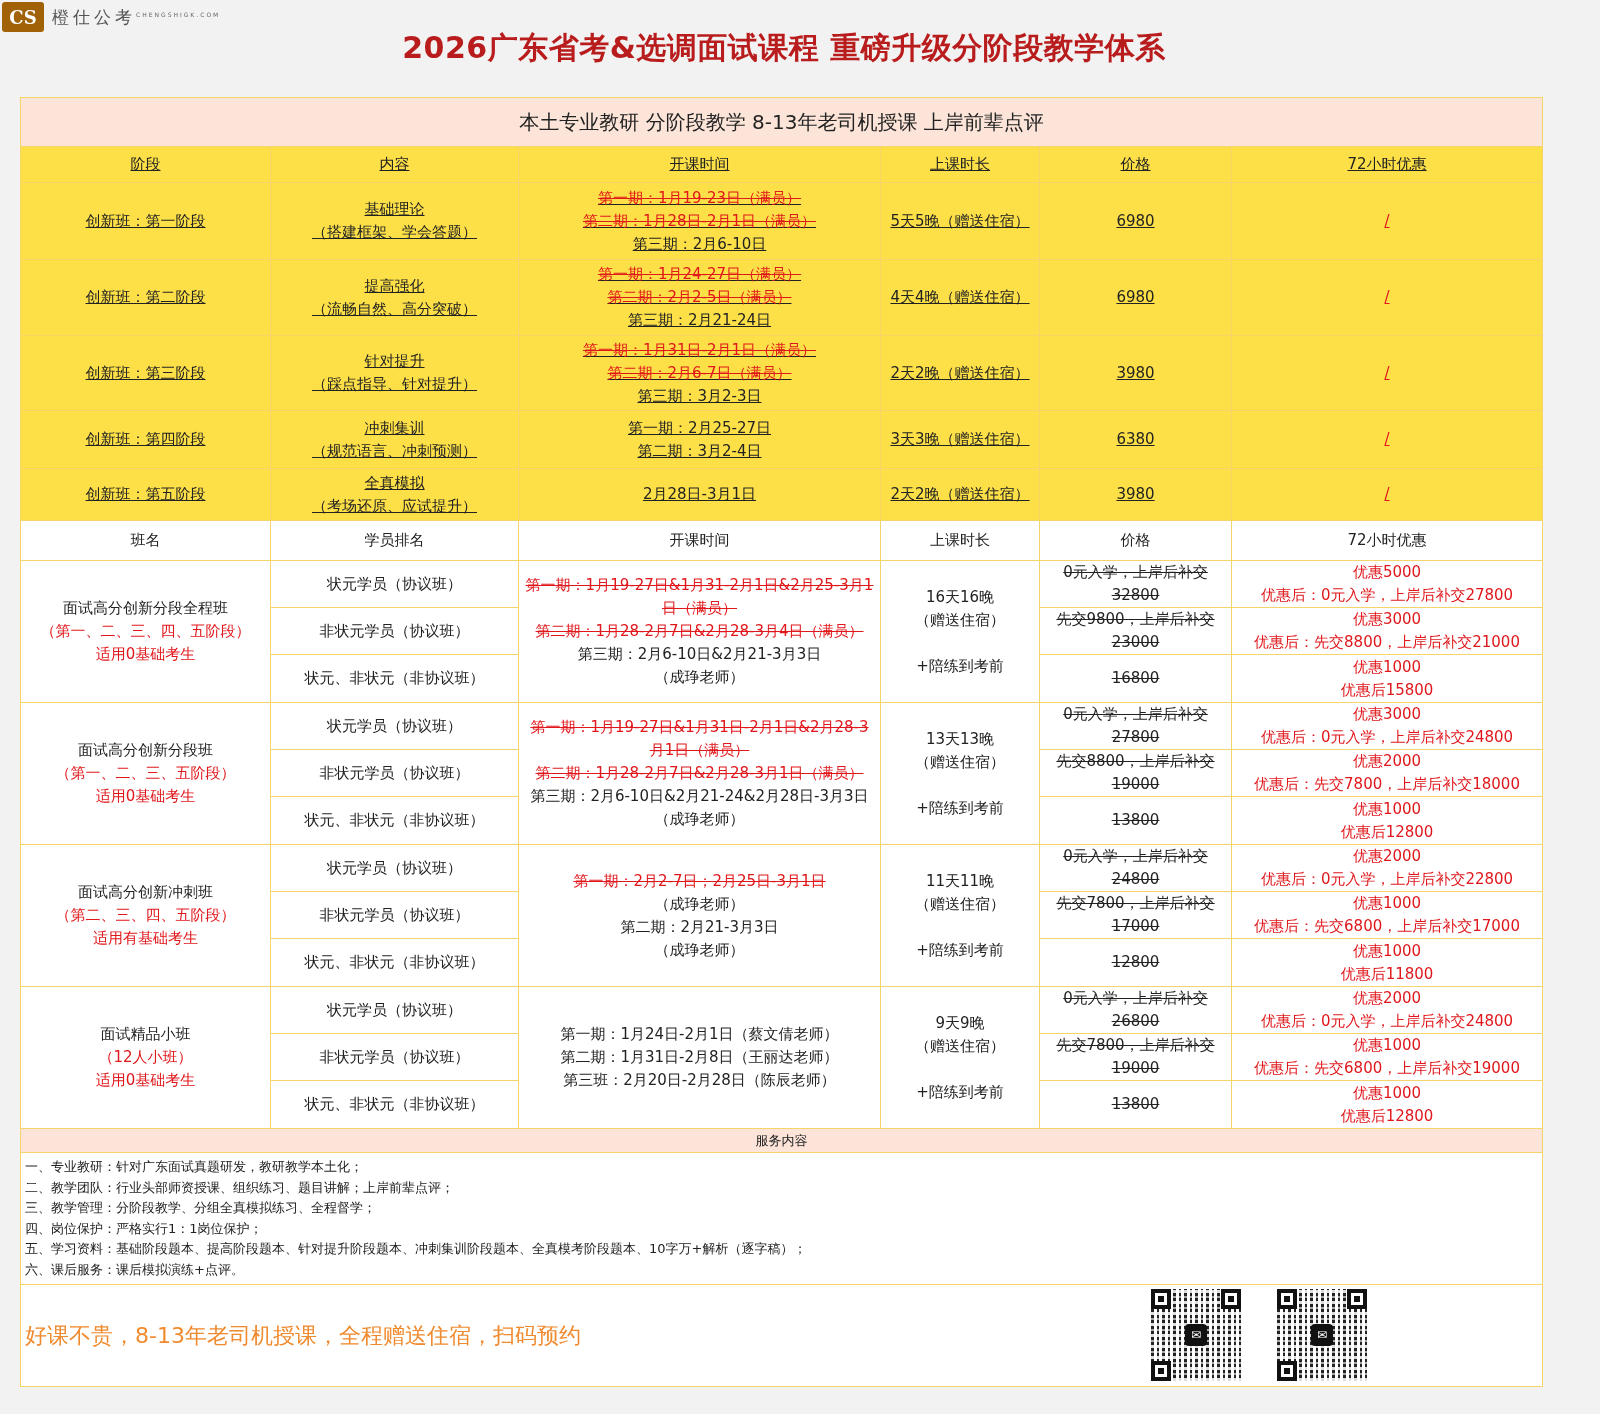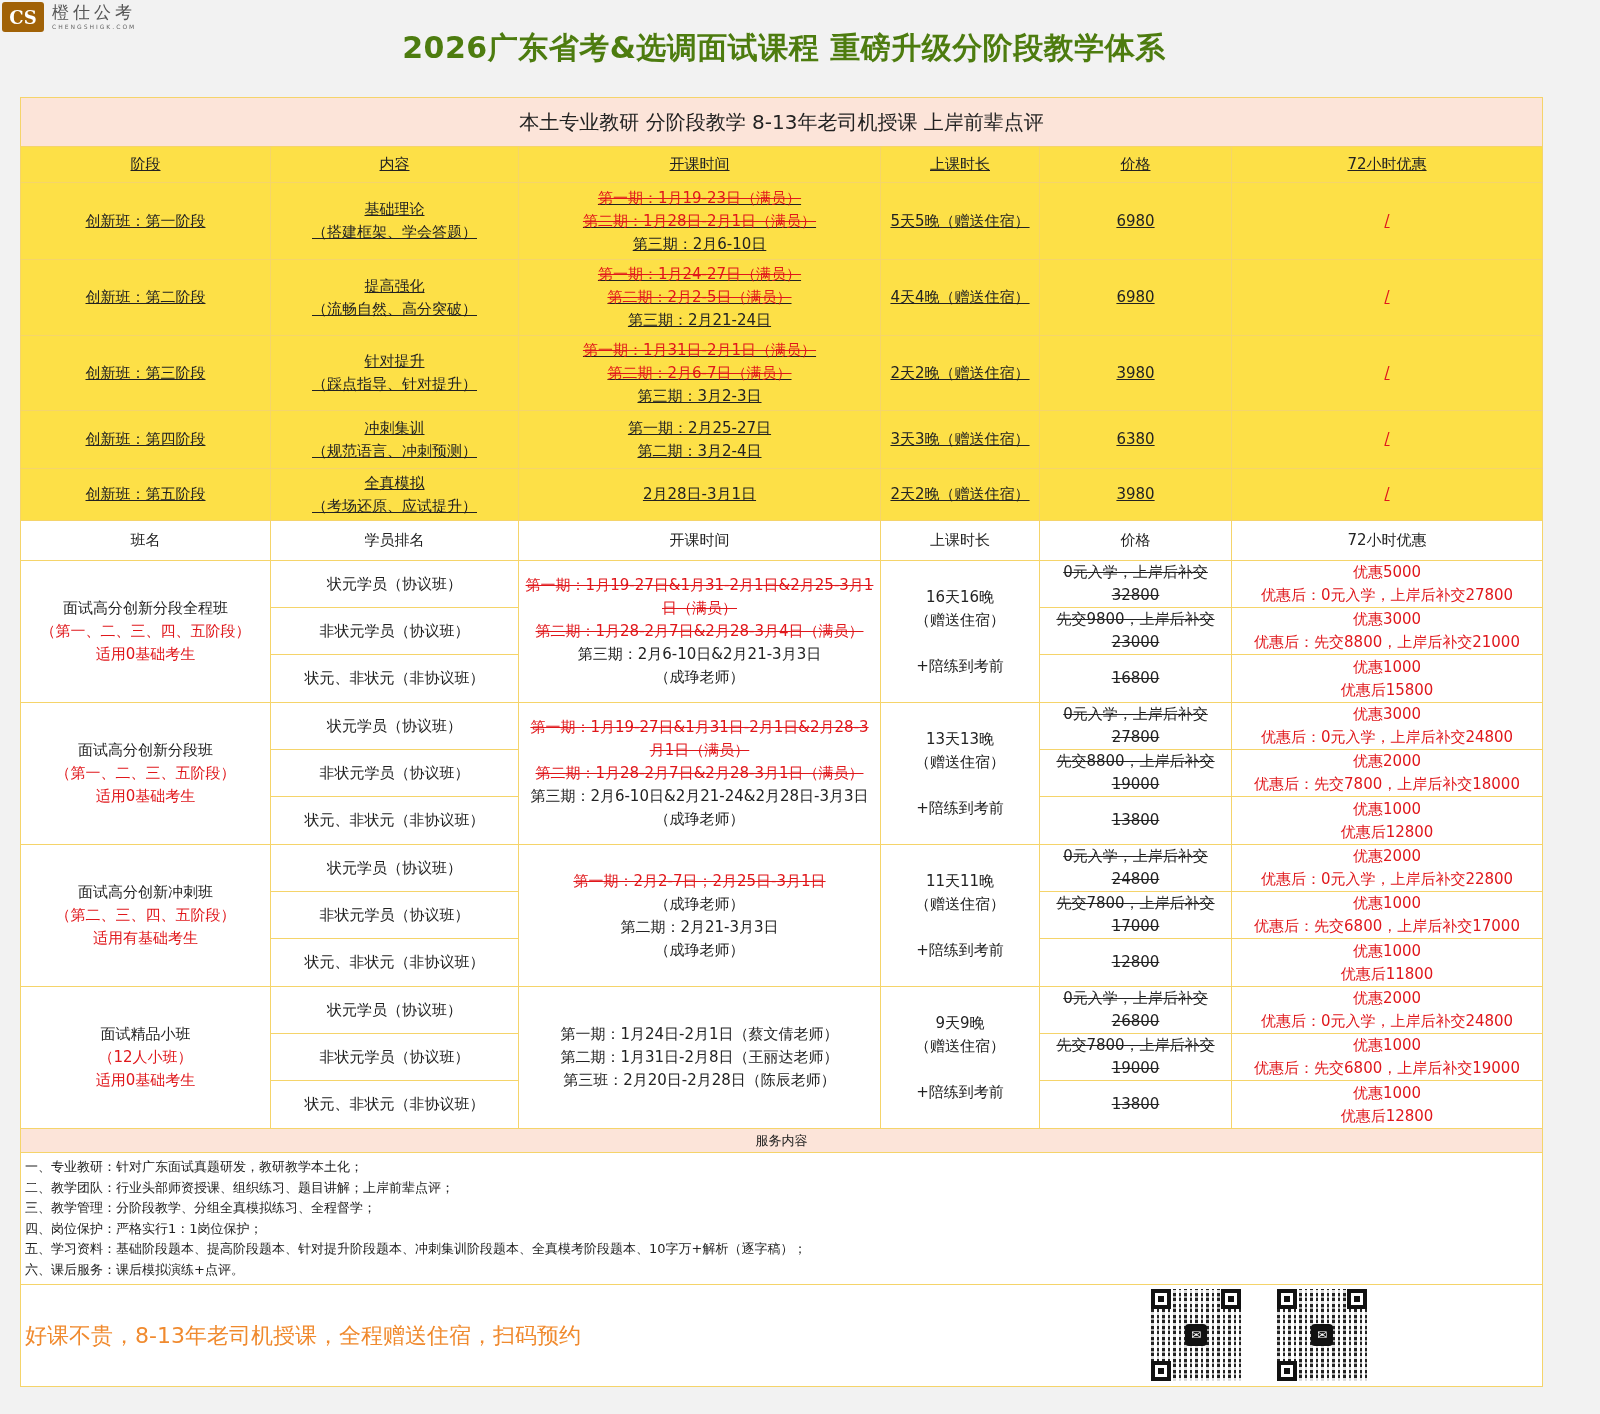--- a/index.html
+++ b/index.html
@@ -14,26 +14,26 @@
   .logo {
     position: absolute; left: 2px; top: 0; height: 34px;
     display: flex; align-items: center; gap: 8px;
   }
   .logo-mark {
     width: 42px; height: 30px; background: #a16207; border-radius: 3px;
     color: #fff; font-weight: bold; font-size: 18px;
     display: flex; align-items: center; justify-content: center;
     font-family: "DejaVu Serif", serif;
   }
-  .logo-text { display: flex; flex-direction: column; line-height: 1; }
+  .logo-text { display: flex; flex-direction: row; line-height: 1; }
   .logo-cn { font-size: 17px; color: #555; letter-spacing: 4px; font-family: "DejaVu Serif", serif; }
   .logo-en { font-size: 6px; color: #666; letter-spacing: 2px; margin-top: 3px; }
   .main-title {
     position: absolute; left: 0; width: 1568px; top: 28px;
-    text-align: center; font-size: 30px; font-weight: bold; color: #4d7c0f;
+    text-align: center; font-size: 30px; font-weight: bold; color: #b91c1c;
     letter-spacing: 0.5px;
   }
   table.sched {
     position: absolute; left: 20px; top: 97px; width: 1522px;
     border-collapse: collapse; table-layout: fixed;
     font-size: 15px;
   }
   table.sched td {
     border: 1px solid #f5d46a;
     text-align: center; vertical-align: middle;

